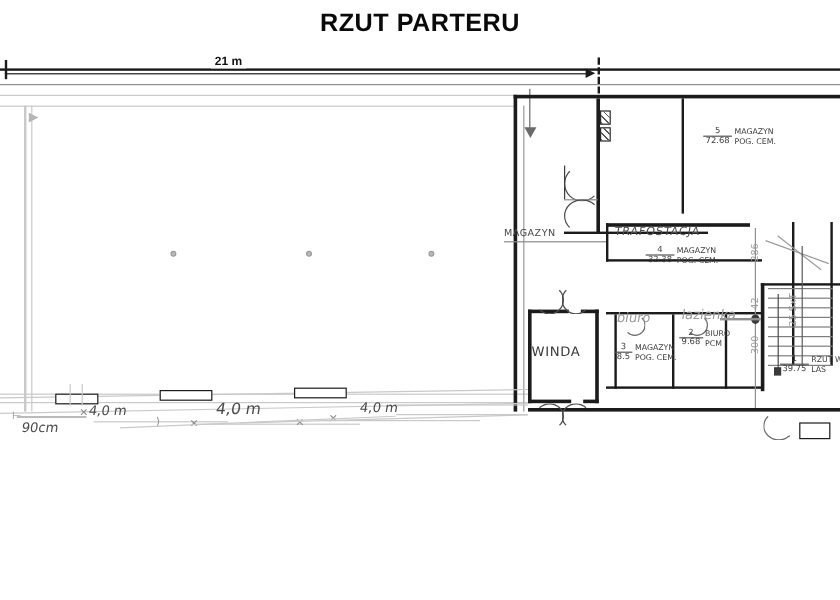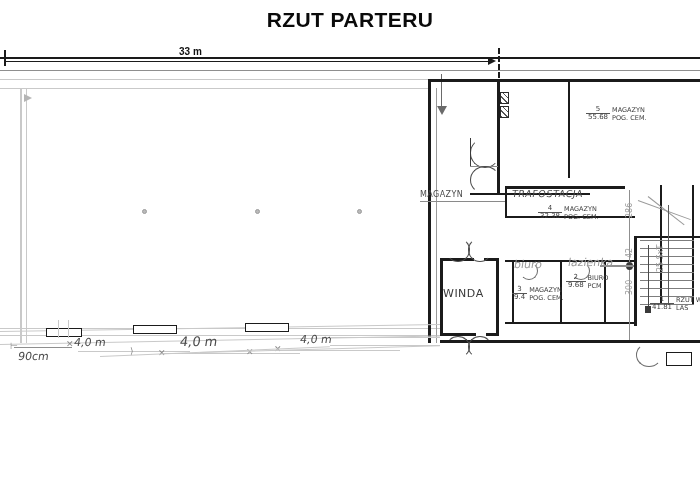--- a/index.html
+++ b/index.html
@@ -81,21 +81,21 @@
 
 <div id="stage">
 
   <div class="title">RZUT PARTERU</div>
 
   <div class="ln h thick" style="left:0;top:57px;width:700px;height:2px;"></div>
 
   <div class="ln h" style="left:4px;top:61px;width:486px;height:1px;background:#1b1b1b;"></div>
   <div class="arrowR" style="left:488px;top:57px;"></div>
   <div class="ln v" style="left:4px;top:50px;width:2px;height:16px;background:#1b1b1b;"></div>
-  <div class="dimlabel" style="left:176px;top:46px;">33 m</div>
+  <div class="dimlabel" style="left:176px;top:46px;">21 m</div>
   <div class="dashv" style="left:498px;top:48px;height:30px;"></div>
 
   <div class="ln h mid" style="left:0;top:70px;width:700px;"></div>
   <div class="ln h faint" style="left:0;top:79px;width:430px;"></div>
 
   <div class="ln v faint" style="left:20px;top:88px;height:255px;width:2px;"></div>
   <div class="ln v faint" style="left:26px;top:88px;height:255px;width:1px;"></div>
   <div class="ln h faint" style="left:0;top:88px;width:430px;"></div>
   <div class="arrowR" style="left:24px;top:94px;border-left-color:#b5b5b5;"></div>
 
@@ -201,61 +201,61 @@
   <div class="ln h" style="left:420px;top:201px;width:85px;background:#8a8a8a;"></div>
 
   <div class="hand sk" style="left:512px;top:188px;font-size:9.5px;letter-spacing:.6px;">TRAFOSTACJA</div>
 
   <div class="hand light sk" style="left:514px;top:258px;font-size:11px;">biuro</div>
   <div class="hand light sk" style="left:568px;top:256px;font-size:11px;">lazienka</div>
 
   <div class="roomtag" style="left:586px;top:106px;">
     <span class="rt-l">
       <span class="rt-num">5</span>
-      <span class="rt-area">55.68</span>
+      <span class="rt-area">72.68</span>
     </span><span class="rt-r">
       <span>MAGAZYN</span><br>
       <span>POG. CEM.</span>
     </span>
   </div>
 
   <div class="roomtag" style="left:538px;top:205px;">
     <span class="rt-l">
       <span class="rt-num">4</span>
       <span class="rt-area">32.38</span>
     </span><span class="rt-r">
       <span>MAGAZYN</span><br>
       <span>POG. CEM.</span>
     </span>
   </div>
 
   <div class="roomtag" style="left:512px;top:286px;">
     <span class="rt-l">
       <span class="rt-num">3</span>
-      <span class="rt-area">9.4</span>
+      <span class="rt-area">8.5</span>
     </span><span class="rt-r">
       <span>MAGAZYN</span><br>
       <span>POG. CEM.</span>
     </span>
   </div>
 
   <div class="roomtag" style="left:566px;top:274px;">
     <span class="rt-l">
       <span class="rt-num">2</span>
       <span class="rt-area">9.68</span>
     </span><span class="rt-r">
       <span>BIURO</span><br>
       <span>PCM</span>
     </span>
   </div>
 
   <div class="roomtag" style="left:650px;top:296px;">
     <span class="rt-l">
       <span class="rt-num">1</span>
-      <span class="rt-area">41.81</span>
+      <span class="rt-area">39.75</span>
     </span><span class="rt-r">
       <span>RZUT W</span><br>
       <span>LAS</span>
     </span>
   </div>
 
   <div class="ln h faint" style="left:0;top:331px;width:440px;transform:rotate(-0.9deg);transform-origin:left center;"></div>
   <div class="ln h faint" style="left:0;top:344px;width:440px;transform:rotate(-1.1deg);transform-origin:left center;"></div>
 
   <div class="wallw" style="left:46px;top:328px;width:36px;height:9px;"></div>

